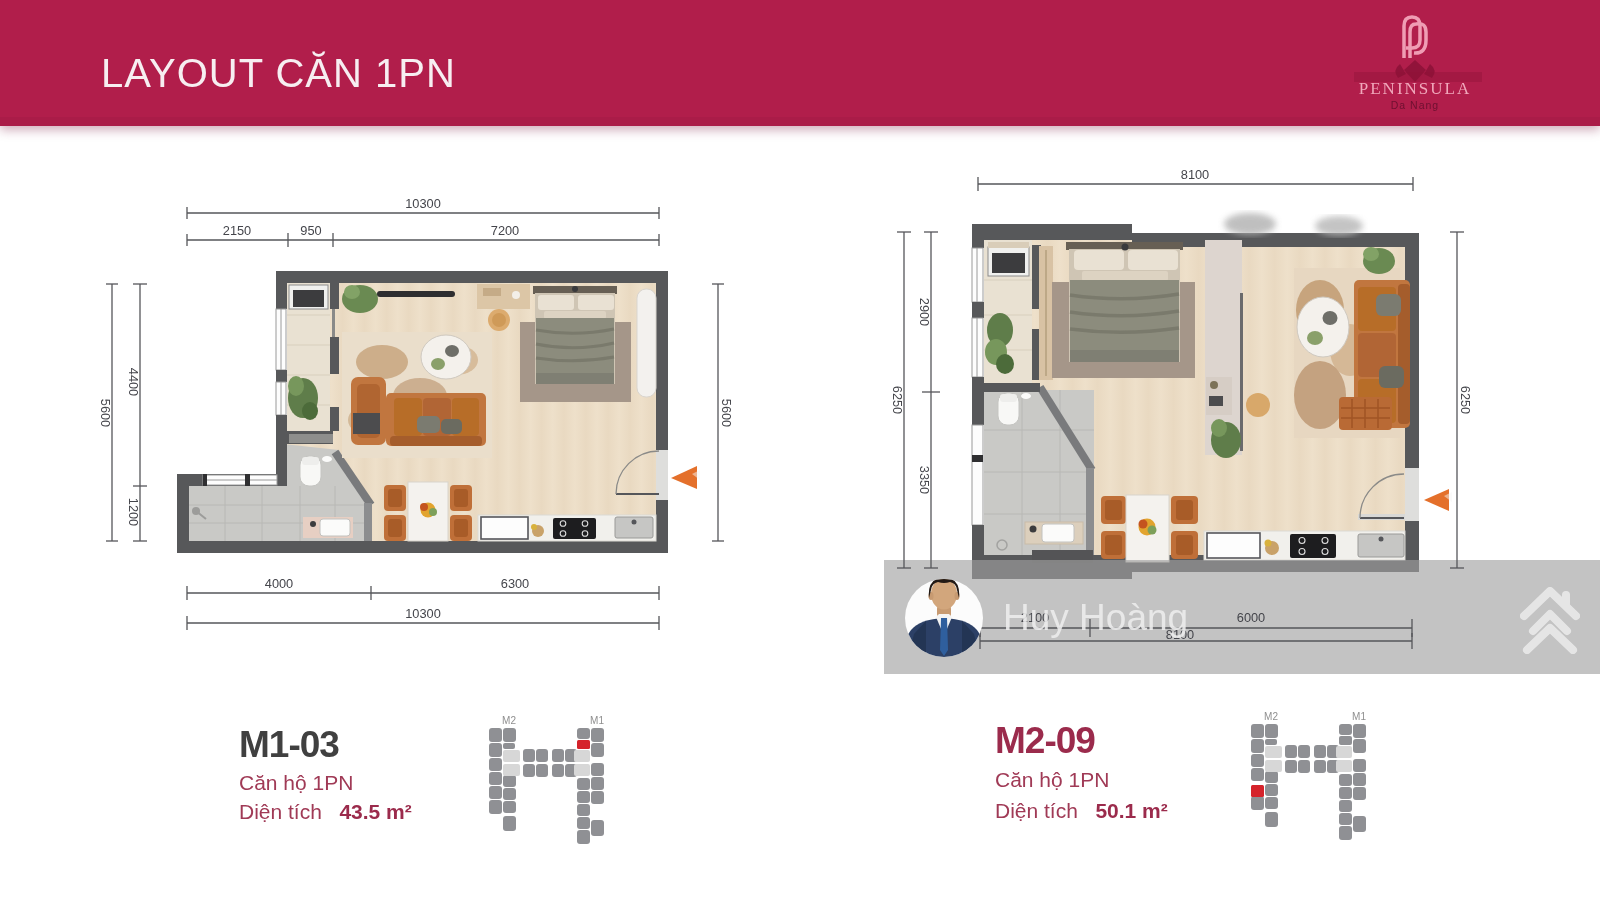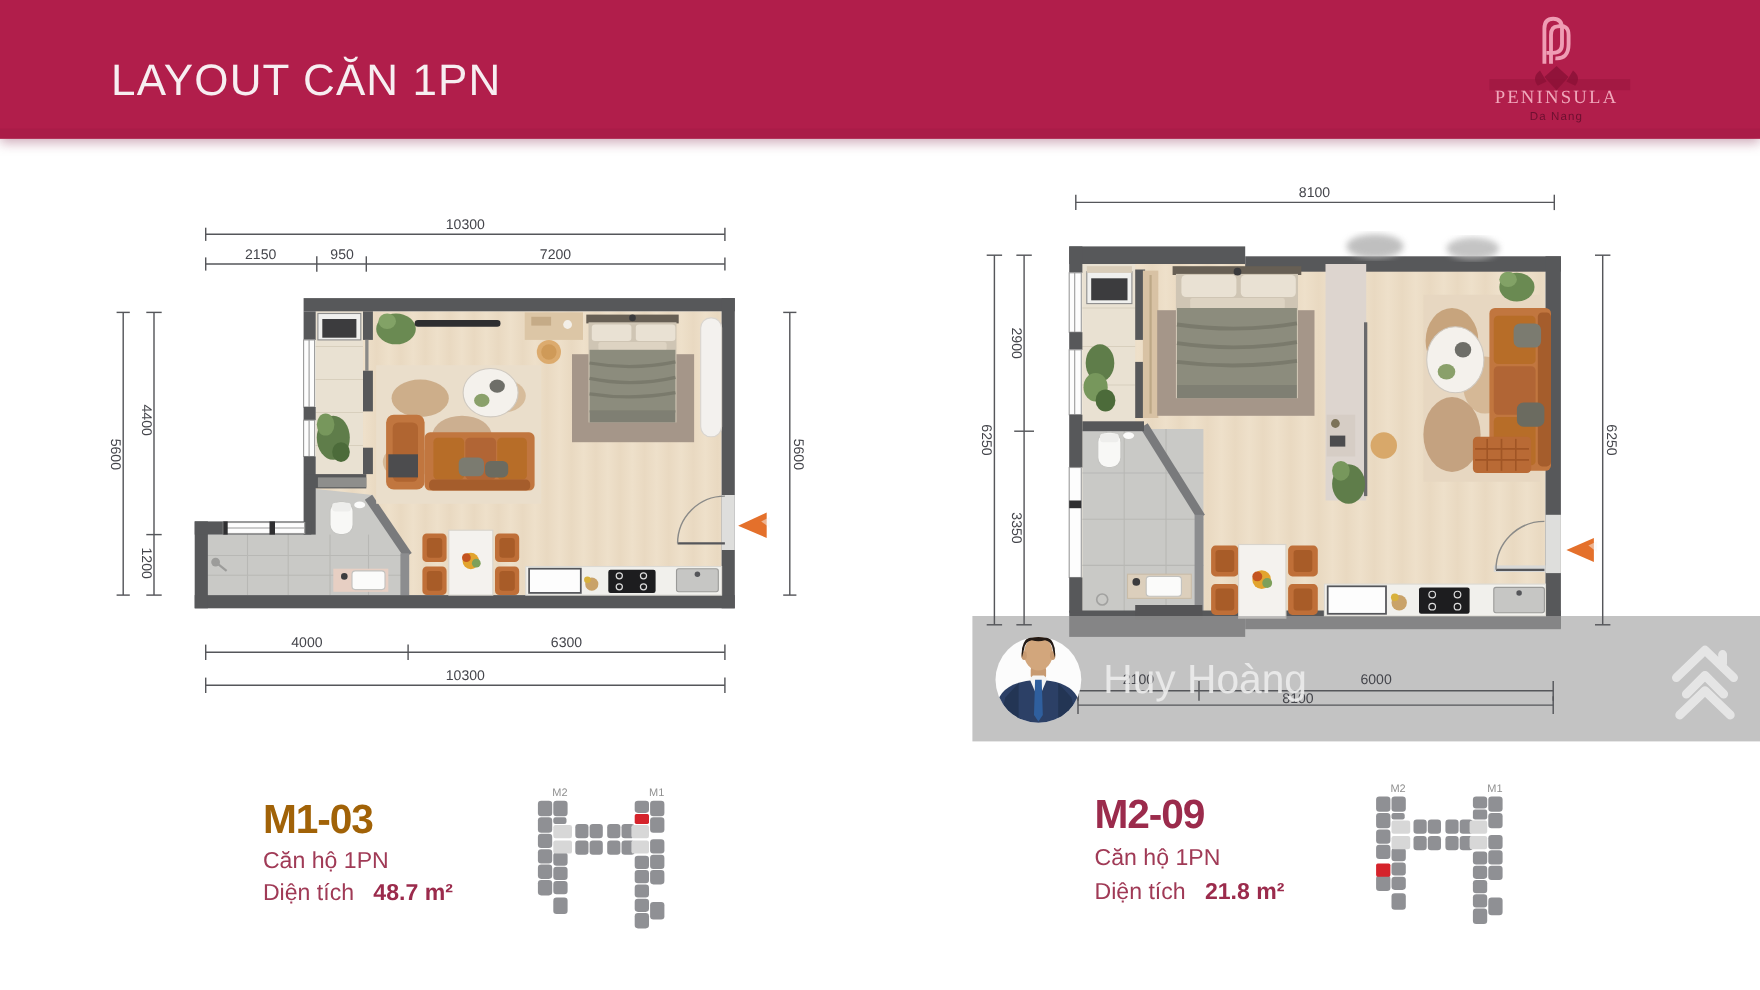--- a/index.html
+++ b/index.html
@@ -678,25 +678,25 @@
             <rect x="104" y="30" width="13" height="14" rx="3"></rect>
       <rect x="104" y="50" width="13" height="13" rx="3"></rect>
             <rect x="104" y="64" width="13" height="13" rx="3"></rect>
             <rect x="104" y="78" width="13" height="13" rx="3"></rect>
             <rect x="104" y="107" width="13" height="16" rx="3"></rect>
     </g>
   </g>
 </g>
 </svg>
 
-<div class="abs" style="left:239px;top:724px;color:#a16207;font-size:37px;font-weight:bold;letter-spacing:-1px;">M1-03</div>
+<div class="abs" style="left:239px;top:724px;color:#404040;font-size:37px;font-weight:bold;letter-spacing:-1px;">M1-03</div>
 
 <div class="abs" style="left:239px;top:771px;color:#a03a56;font-size:21px;">Căn hộ 1PN</div>
 
-<div class="abs" style="left:239px;top:800px;color:#a03a56;font-size:21px;">Diện tích&nbsp;&nbsp; <b style="color:#9b2b4c;">48.7 m²</b></div>
+<div class="abs" style="left:239px;top:800px;color:#a03a56;font-size:21px;">Diện tích&nbsp;&nbsp; <b style="color:#9b2b4c;">43.5 m²</b></div>
 
 <div class="abs" style="left:995px;top:720px;color:#9b2b4c;font-size:37px;font-weight:bold;letter-spacing:-1px;text-align:right;">M2-09</div>
 
 <div class="abs" style="left:995px;top:768px;color:#a03a56;font-size:21px;">Căn hộ 1PN</div>
 
-<div class="abs" style="left:995px;top:799px;color:#a03a56;font-size:21px;">Diện tích&nbsp;&nbsp; <b style="color:#9b2b4c;">21.8 m²</b></div>
+<div class="abs" style="left:995px;top:799px;color:#a03a56;font-size:21px;">Diện tích&nbsp;&nbsp; <b style="color:#9b2b4c;">50.1 m²</b></div>
 
 </div>
 
 </body></html>

